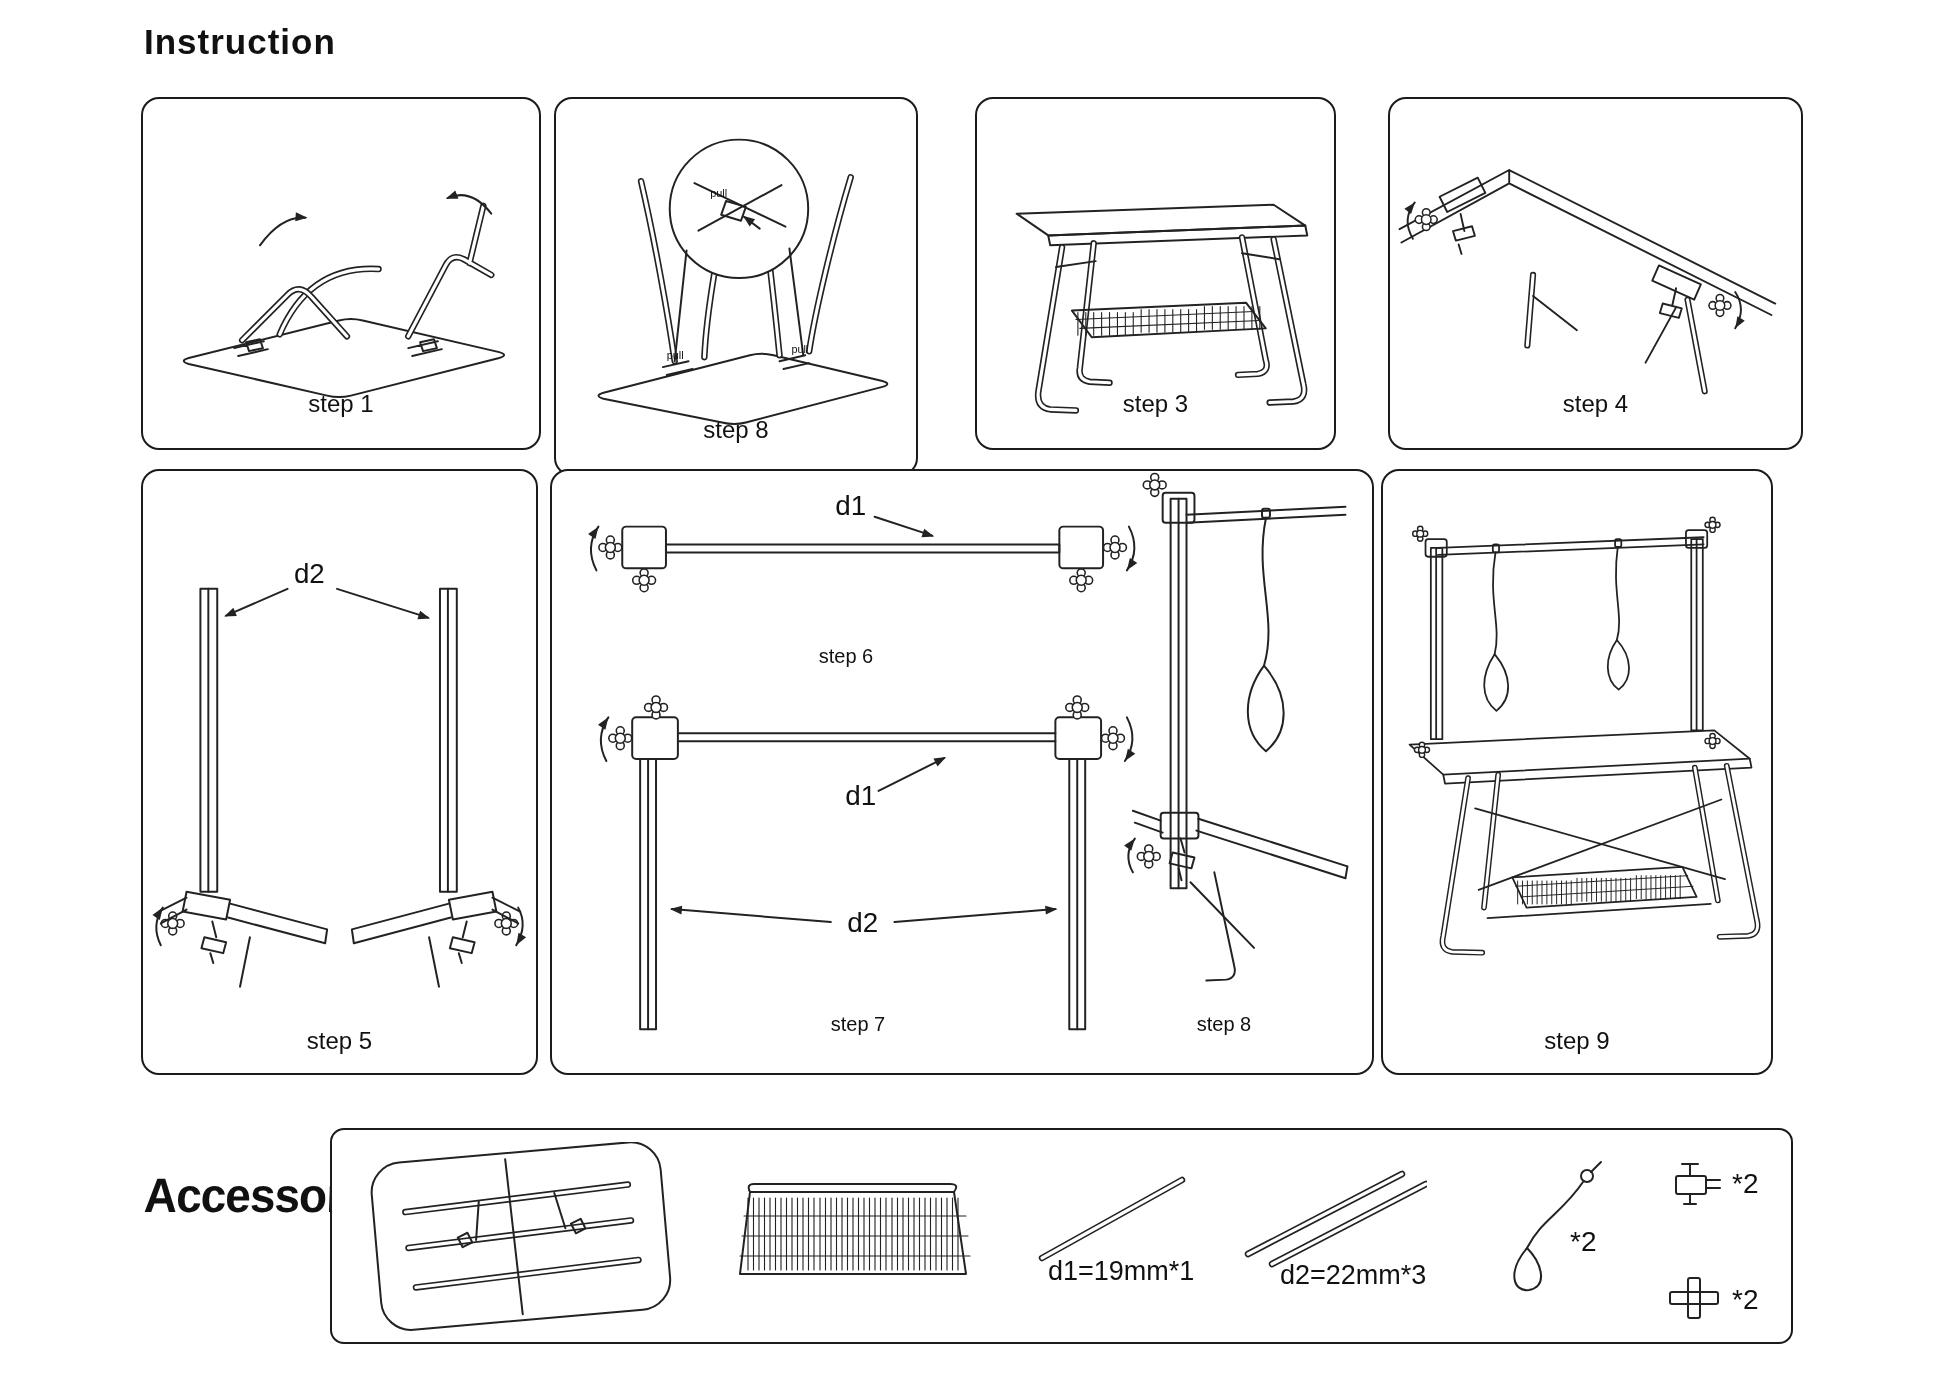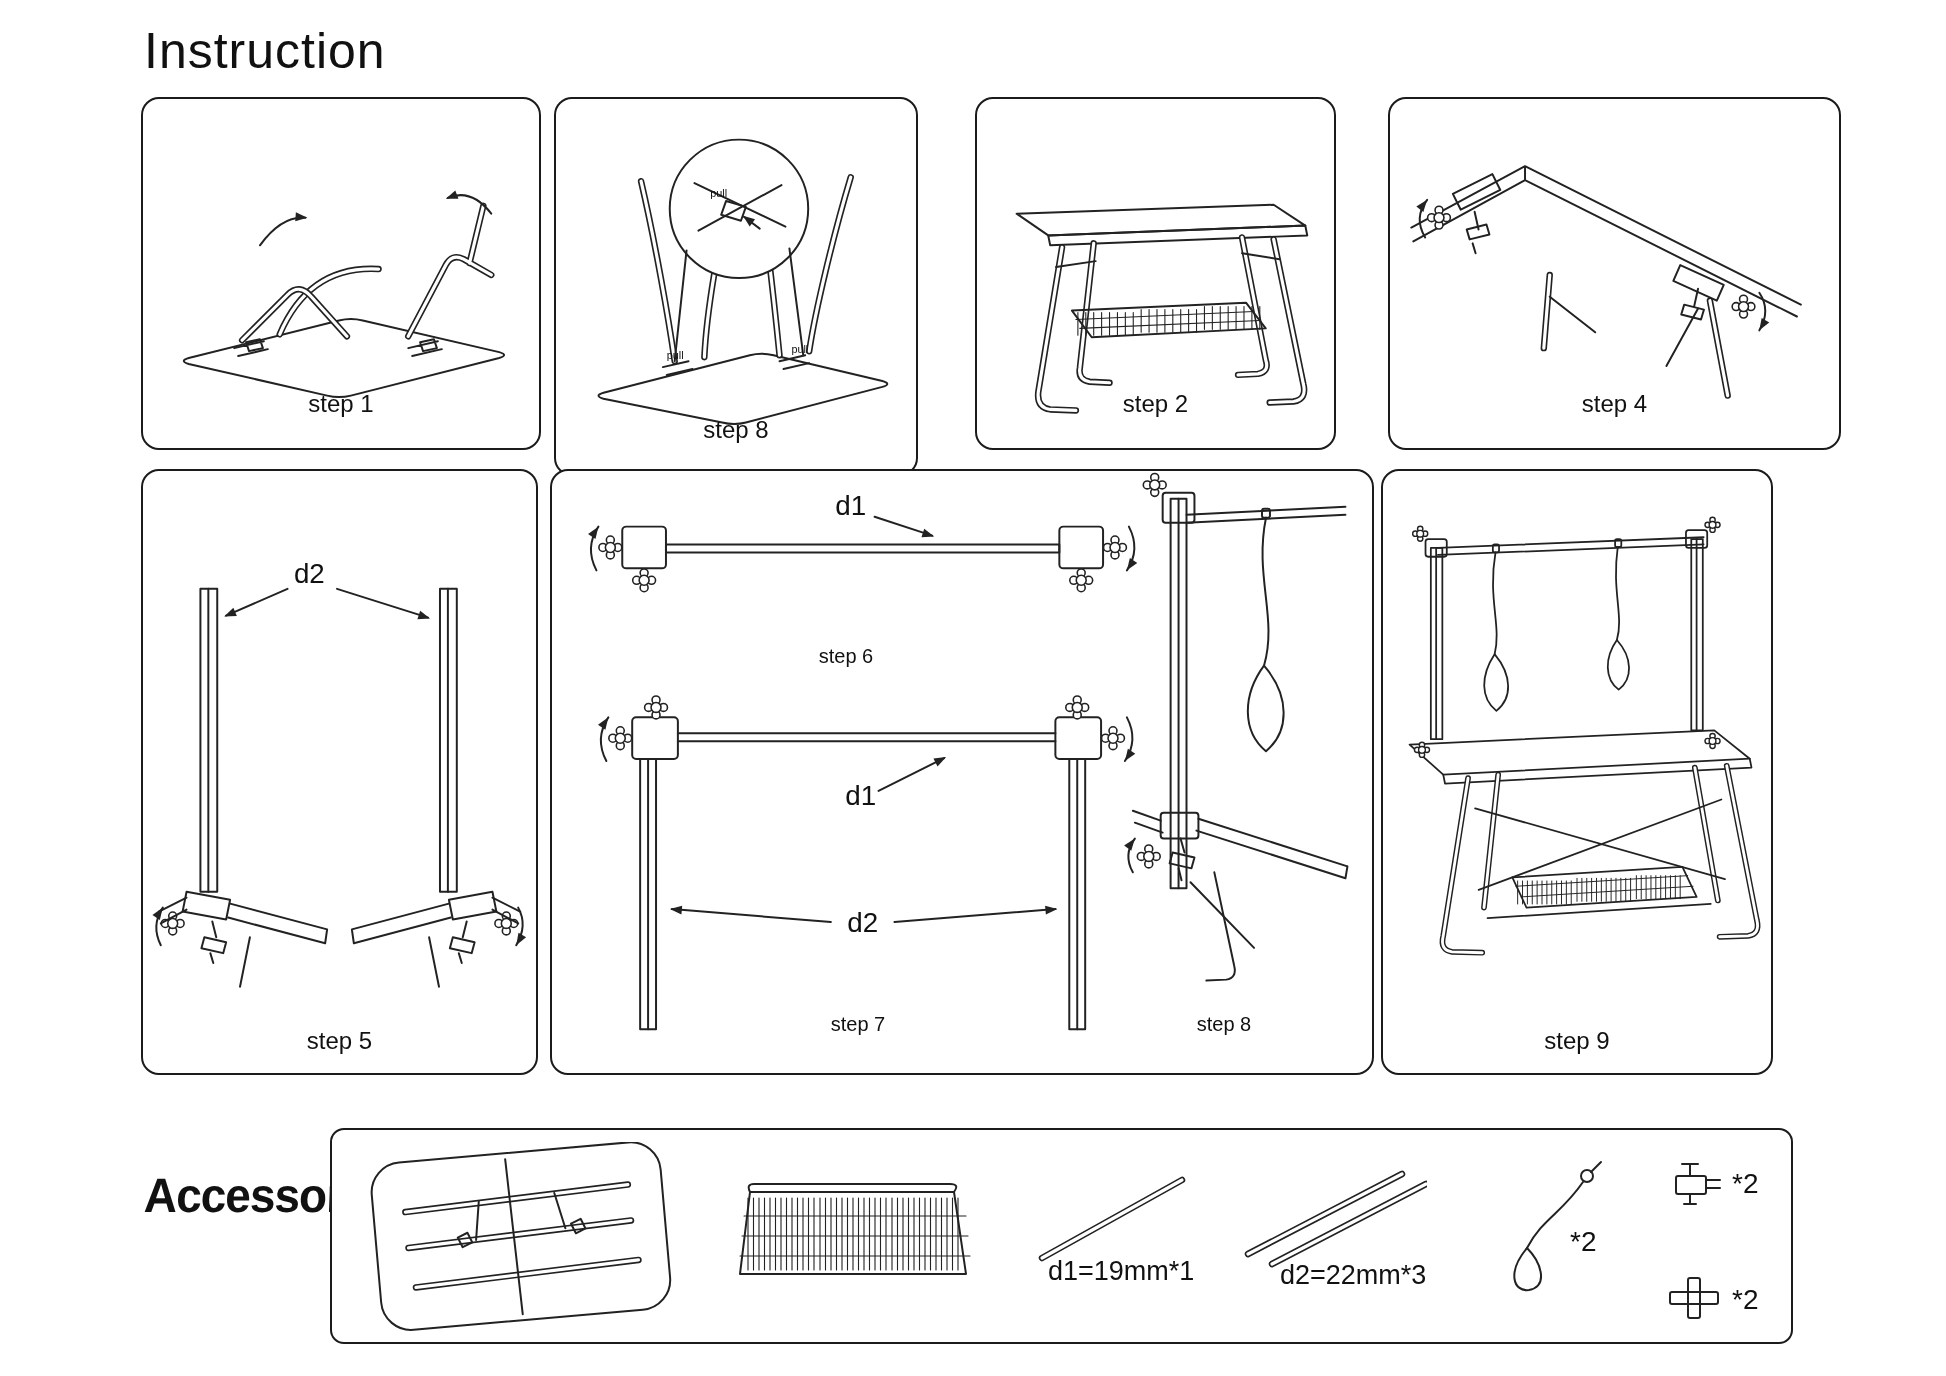--- a/index.html
+++ b/index.html
@@ -1,19 +1,19 @@
 <!DOCTYPE html>
 <html><head>
 <meta charset="utf-8">
 <style>
   * { margin:0; padding:0; box-sizing:border-box; }
   html,body { background:#fff; }
   .sheet { position:relative; width:1946px; height:1376px; background:#fff;
            font-family:"Liberation Sans", sans-serif; color:#111; overflow:hidden; }
-  .page-title { position:absolute; left:144px; top:22px; font-size:50px; font-weight:400; letter-spacing:1px; }
+  .page-title { position:absolute; left:144px; top:22px; font-size:35px; font-weight:700; letter-spacing:1px; }
   .panel { position:absolute; border:2.5px solid #1b1b1b; border-radius:18px; background:#fff; }
   .panel > svg { position:absolute; inset:0; width:100%; height:100%; }
   .caption { position:absolute; left:50%; transform:translateX(-50%); font-size:24px; white-space:nowrap;text-align:center; }
   .caption.b1 { bottom:30px; }
   .caption.b2 { bottom:18px; }
   .capfree { position:absolute; transform:translateX(-50%); font-size:20px; white-space:nowrap; }
   .acc-title { position:absolute; left:144px; top:1168px; font-size:46px; font-weight:700;
                letter-spacing:-1px; transform:skewX(-2deg) scaleY(1.05); }
   .acc-item { position:absolute; }
   .acc-item svg { width:100%; height:100%; display:block; }
@@ -99,24 +99,24 @@
       <path class="tubein" d="M268 140 L292 264 Q296 276 284 278 L264 279"></path>
       <path d="M80 170 L120 164 M306 162 L268 156"></path>
       <g>
         <path d="M96 214 L272 206 L292 232 L116 241 Z"></path>
         <path class="mesh" d="M102 216 v23 m8 -23 v23 m8 -23 v23 m8 -23 v23 m8 -23 v23 m8 -23 v23 m8 -23 v23 m8 -23 v23"></path>
         <path class="mesh" d="M166 213 v23 m8 -23 v23 m8 -23 v23 m8 -23 v23 m8 -23 v23 m8 -23 v23 m8 -23 v23 m8 -23 v23"></path>
         <path class="mesh" d="M230 210 v23 m8 -23 v23 m8 -23 v23 m8 -23 v23 m8 -23 v23 m8 -23 v23 m8 -23 v23 m8 -23 v23"></path>
         <path class="mesh" d="M100 223 L280 215 M104 232 L286 224"></path>
       </g>
     </svg>
-    <div class="caption b1">step 2</div>
-  </section>
-
-  <section class="panel" style="left:1388px;top:97px;width:453px;height:353px">
+    <div class="caption b1">step 3</div>
+  </section>
+
+  <section class="panel" style="left:1388px;top:97px;width:415px;height:353px">
     <svg class="lineart" viewBox="0 0 431 353">
       <defs>
         <g id="k4">
             <circle class="kp" cx="0" cy="-7.5" r="4"></circle>
             <circle class="kp" cx="7.5" cy="0" r="4"></circle>
             <circle class="kp" cx="0" cy="7.5" r="4"></circle>
             <circle class="kp" cx="-7.5" cy="0" r="4"></circle>
             <circle class="kp" cx="0" cy="0" r="5"></circle>
           </g>
       </defs>

